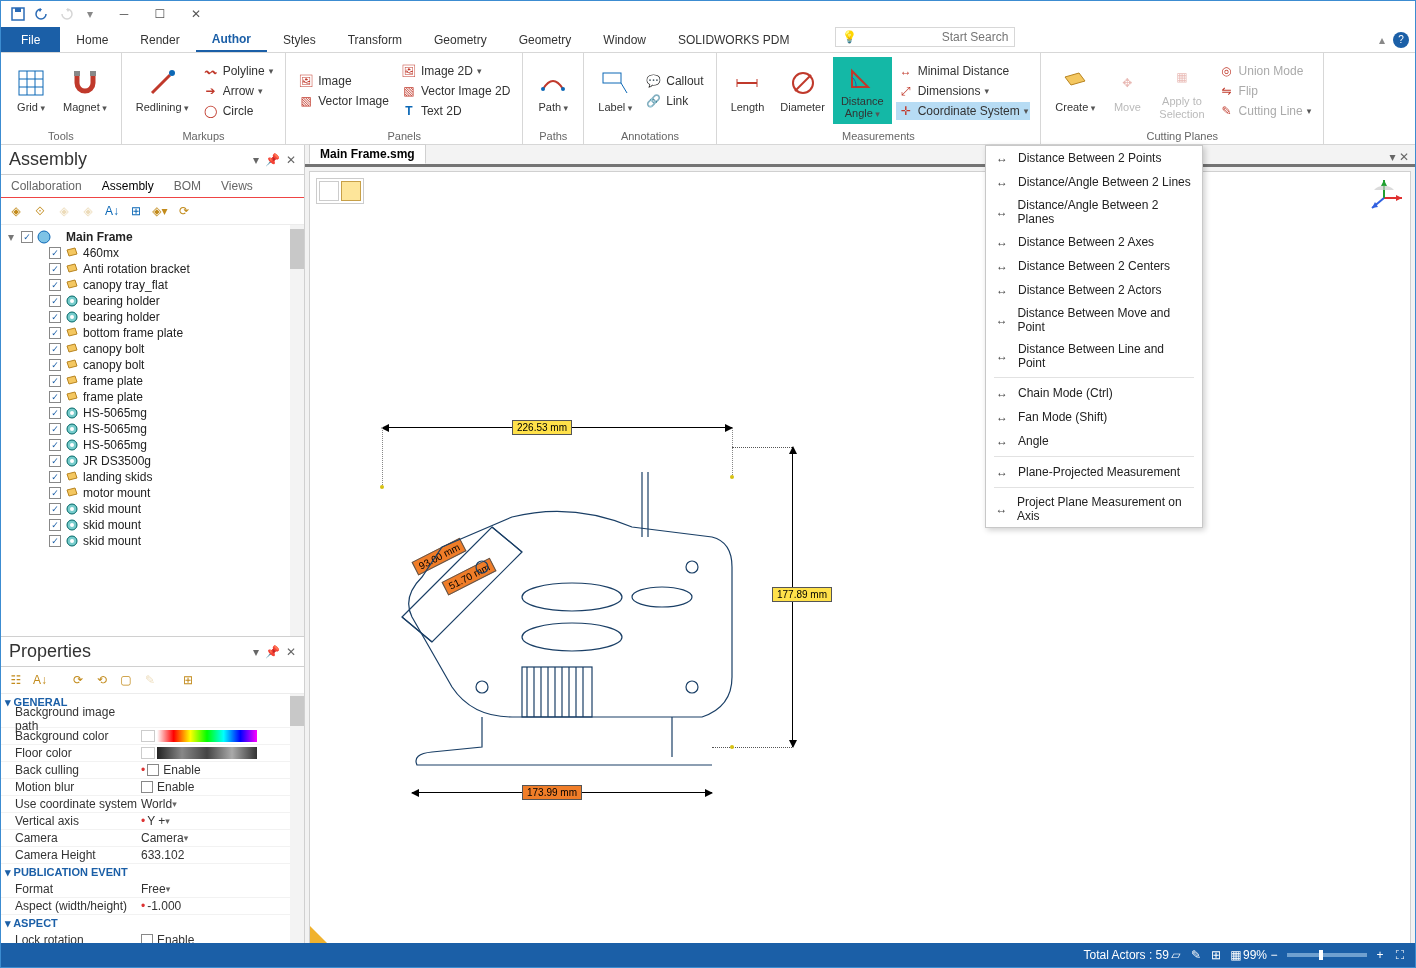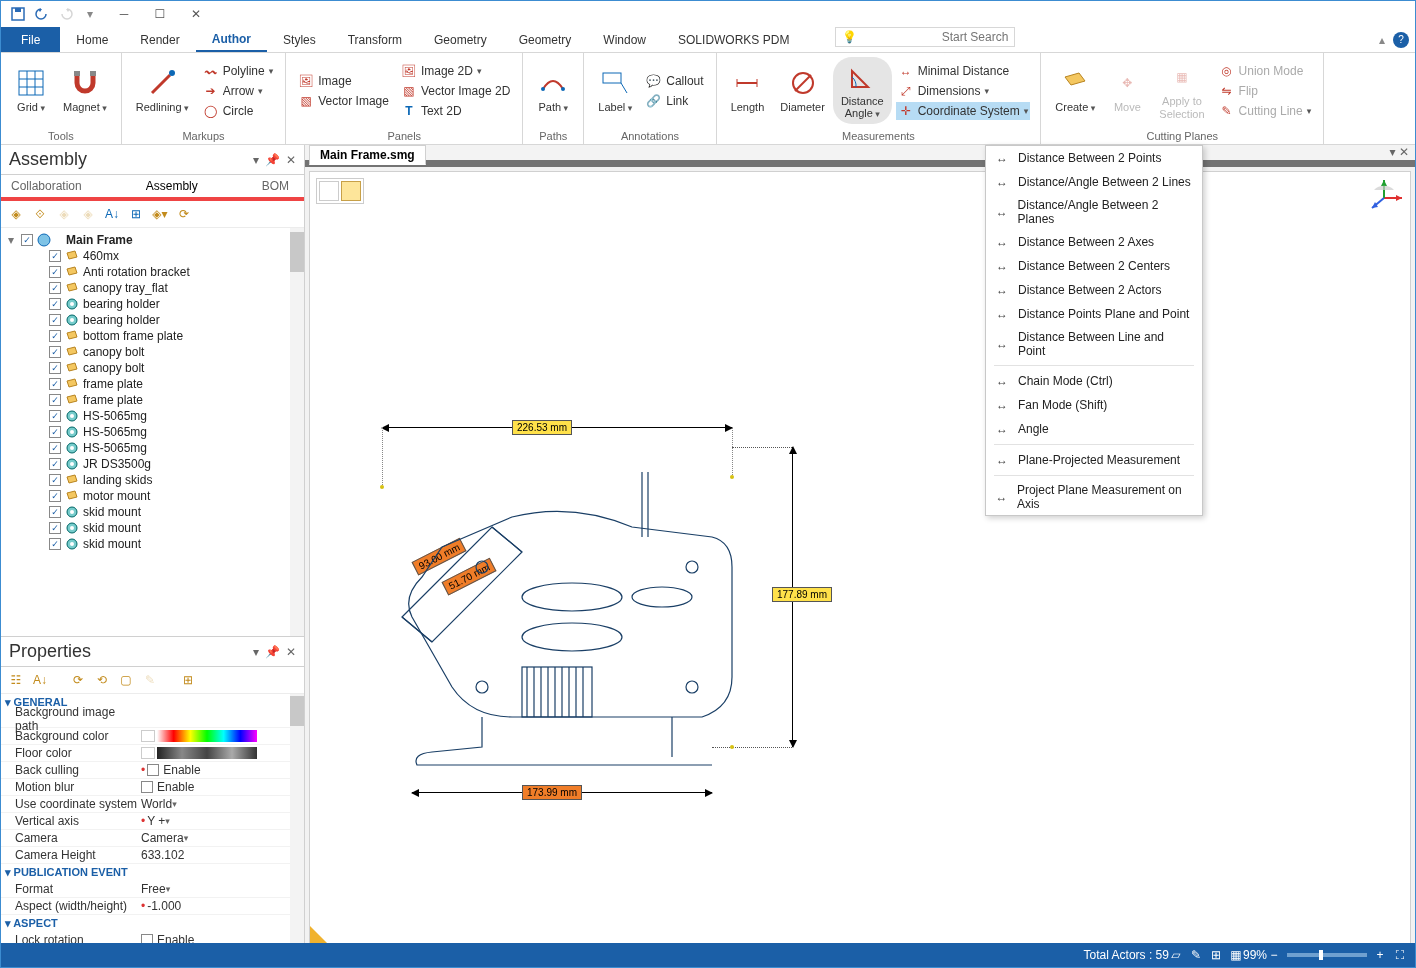--- a/index.html
+++ b/index.html
@@ -24,35 +24,35 @@
   .help-icon { width:16px;height:16px;border-radius:50%;background:#1b5fa7;color:#fff;display:flex;align-items:center;justify-content:center;font-size:10px;}
 
   
   .ribbon { height: 92px; display:flex; border-bottom:1px solid #d7d7d7; background:#fff;}
   .ribbon-group { border-right:1px solid #d7d7d7; display:flex; flex-direction:column; }
   .ribbon-group .grp-body { flex:1; display:flex; align-items:stretch; padding:4px 6px;}
   .ribbon-group .grp-label { text-align:center; font-size:11px; color:#666; padding:2px 0;}
   .big-btn { display:flex; flex-direction:column; align-items:center; justify-content:center; padding:0 8px; cursor:pointer; color:#333;}
   .big-btn .ic { width:32px; height:32px; display:flex; align-items:center;justify-content:center; color:#c0392b;}
   .big-btn .lbl { font-size:11px; text-align:center; line-height:1.1; margin-top:2px;}
-  .big-btn.highlight { background:#e5e5e5;border-radius:19px;}
+  .big-btn.highlight { background:#14b8a6;}
   .stack { display:flex; flex-direction:column; justify-content:center; gap:2px; padding:0 4px;}
   .stack-item { display:flex; align-items:center; gap:4px; font-size:11px; color:#333; cursor:pointer; padding:1px 2px;}
   .stack-item .si-ic { width:16px;height:16px;display:flex;align-items:center;justify-content:center;color:#c0392b;}
   .stack-item.disabled { color:#aaa;}
   .stack-item.highlight { background:#b7dcf4;}
   .drop-caret::after{content:" \25BE"; font-size:9px;color:#555;}
 
   
   .body { position:absolute; top:144px; bottom:18px; left:0; right:0; display:flex; }
   .left-col { width:304px; display:flex; flex-direction:column; border-right:1px solid #d0d0d0;}
   .panel-header { display:flex; align-items:center; justify-content:space-between; padding:4px 8px; border-bottom:1px solid #d0d0d0;}
   .panel-header .ph-title { font-size:18px; color:#333;}
   .panel-header .ph-tools { display:flex; gap:6px; color:#666;}
-  .panel-tabs { display:flex; border-bottom:4px solid #ef4444;gap:44px;}
+  .panel-tabs { display:flex; border-bottom:1px solid #ef4444;}
   .panel-tabs .ptab { padding:4px 10px; font-size:12px; color:#666; cursor:pointer;}
   .panel-tabs .ptab.active { color:#000;  }
   .panel-toolbar { display:flex; gap:6px; padding:4px 6px; border-bottom:1px solid #ececec;}
   .panel-toolbar .tb-ic { width:18px;height:18px; display:flex; align-items:center;justify-content:center;color:#c28b1c;cursor:pointer;}
   .tree { flex:1; overflow:auto; padding:4px 2px; position:relative;}
   .tree-row { display:flex; align-items:center; gap:4px; padding:1px 2px; font-size:12px; color:#222;}
   .tree-row .expander {width:12px; text-align:center; color:#777;}
   .tree-row .chk {width:12px;height:12px;border:1px solid #888;display:inline-flex;align-items:center;justify-content:center;font-size:9px;color:#1b5fa7;}
   .tree-row .node-ic {width:14px;height:14px;display:inline-block;}
   .tree-row.root .label {font-weight:600;padding-left:11px;}
@@ -68,21 +68,21 @@
   .prop-row { display:flex; font-size:11px; border-bottom:1px solid #f2f2f2; height:17px; align-items:center;}
   .prop-row .pname { flex:0 0 140px; padding-left:14px; color:#333;}
   .prop-row .pval { flex:1; color:#333; display:flex;align-items:center;}
   .color-strip { width:100px; height:12px; background:linear-gradient(90deg,#fff,#ff0000,#ffff00,#00ff00,#00ffff,#0000ff,#ff00ff);}
   .grad-strip { width:100px; height:12px; background:linear-gradient(90deg,#222,#888,#444,#aaa,#333);}
   .pchk { width:12px;height:12px;border:1px solid #888;margin-right:4px;}
   .prop-row .dd::after{content:" ▾"; font-size:9px;color:#666;float:right;margin-right:4px;}
 
   
   .viewport-wrap { flex:1; display:flex; flex-direction:column; background:#f2f2f2; position:relative;}
-  .doc-tabs { height:22px; background:#f3f3f3; border-bottom:7px solid #737373; display:flex; align-items:flex-start; position:relative;}
+  .doc-tabs { height:22px; background:#f3f3f3; border-bottom:3px solid #737373; display:flex; align-items:flex-end; position:relative;}
   .doc-tabs .dtab { background:#fff; padding:2px 10px; font-size:12px; font-weight:600; border:1px solid #d0d0d0; border-bottom:1px solid #fff; margin-left:4px;}
   .viewport { flex:1; background:#fff; margin:4px; border:1px solid #d0d0d0; position:relative; overflow:hidden;}
   .vp-toolbar { position:absolute; top:6px; left:6px; background:#fff; border:1px solid #ccc; display:flex; padding:2px; gap:2px;}
   .vp-toolbar .vb { width:20px;height:20px; border:1px solid #c7a048; background:#fde59a; }
   .vp-toolbar .vb.blank{background:#fff;border-color:#ccc;}
 
   .gizmo { position:absolute; right:6px; top:6px; width:40px; height:40px;}
   .drawing-placeholder { position:absolute; left:62px; top:245px; width:688px; height:460px; }
 
   
@@ -853,21 +853,21 @@
           <div class="dd-item">
             <span class="dd-ic">↔</span>
             <span>Distance Between 2 Centers</span>
           </div>
           <div class="dd-item">
             <span class="dd-ic">↔</span>
             <span>Distance Between 2 Actors</span>
           </div>
           <div class="dd-item">
             <span class="dd-ic">↔</span>
-            <span>Distance Points Plane and Point</span>
+            <span>Distance Between Move and Point</span>
           </div>
           <div class="dd-item">
             <span class="dd-ic">↔</span>
             <span>Distance Between Line and Point</span>
           </div>
           <div class="dd-sep"></div>
           <div class="dd-item">
             <span class="dd-ic">↔</span>
             <span>Chain Mode (Ctrl)</span>
           </div>

